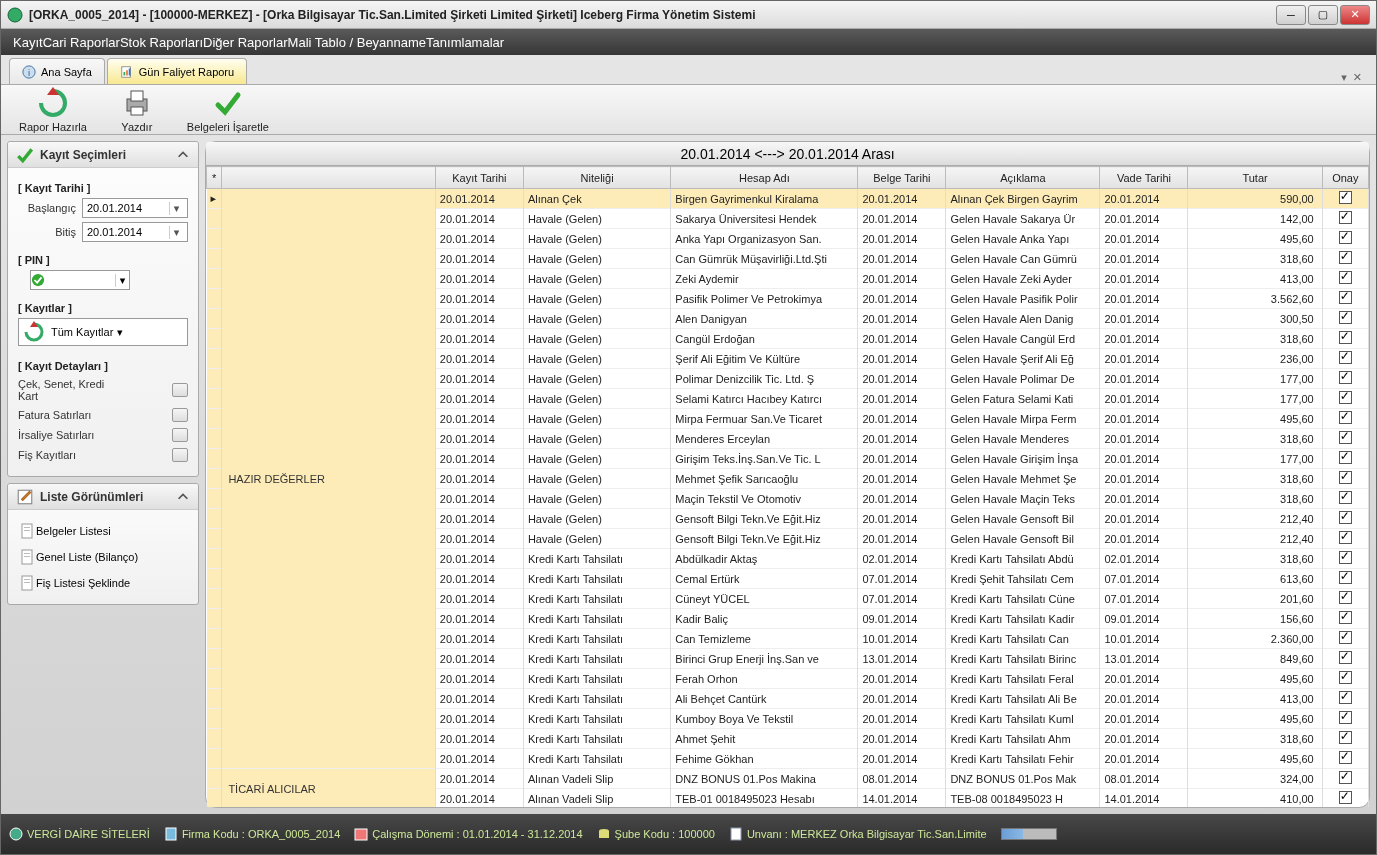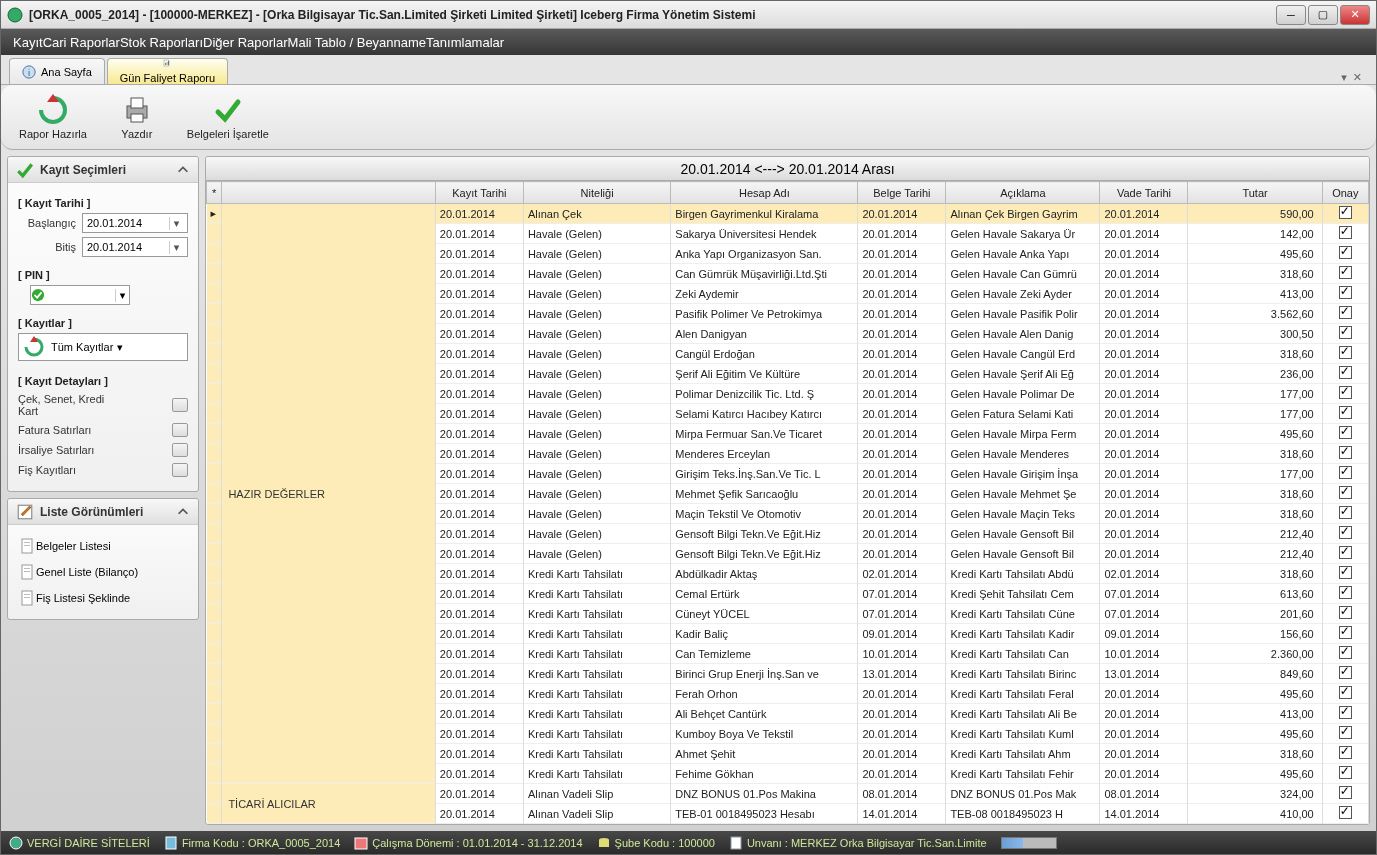--- a/index.html
+++ b/index.html
@@ -12,25 +12,25 @@
 .titlebar-text { flex: 1; font-size: 12px; font-weight: bold; color: #222; }
 .win-controls { display: flex; gap: 2px; }
 .win-btn { width: 30px; height: 20px; background: linear-gradient(to bottom, #f0f0f0, #d0d0d0); border: 1px solid #888; border-radius: 3px; display: flex; align-items: center; justify-content: center; cursor: pointer; }
 .win-btn.close { background: linear-gradient(to bottom, #e88, #c33); color: #fff; }
 
 .menubar { height: 26px; background: linear-gradient(to bottom, #5a5a5a, #363636); display: flex; align-items: center; padding: 0 12px; }
 .menubar .menu-item { color: #fff; font-size: 13px; cursor: pointer; }
 
 .tabbar { height: 30px; background: #e5e5e5; display: flex; align-items: flex-end; padding: 0 8px; border-bottom: 1px solid #aaa; position: relative; }
 .tab { height: 26px; padding: 0 12px; display: flex; align-items: center; gap: 5px; background: linear-gradient(to bottom, #f8f8f8, #e8e8e8); border: 1px solid #aaa; border-bottom: none; border-radius: 4px 4px 0 0; margin-right: 2px; cursor: pointer; font-size: 12px; }
-.tab.active { background: linear-gradient(to bottom, #fffff0, #f8e890); flex-direction: column; }
+.tab.active { background: linear-gradient(to bottom, #fffff0, #f8e890); }
 .tab-icon { width: 14px; height: 14px; }
 .tabbar-right { margin-left: auto; display: flex; gap: 6px; padding-right: 6px; color: #666; }
 
-.toolbar { height: 65px; background: linear-gradient(to bottom, #f8f8f8, #e4e4e4); display: flex; align-items: center; padding: 4px 12px; gap: 22px; border-bottom: 1px solid #aaa; border-radius: 12px; }
+.toolbar { height: 50px; background: linear-gradient(to bottom, #f8f8f8, #e4e4e4); display: flex; align-items: center; padding: 4px 12px; gap: 22px; border-bottom: 1px solid #aaa; }
 .tool-btn { display: flex; flex-direction: column; align-items: center; gap: 2px; cursor: pointer; padding: 4px 6px; }
 .tool-btn svg { width: 32px; height: 32px; }
 .tool-btn span { font-size: 11px; color: #222; }
 
 .content { flex: 1; display: flex; padding: 6px; gap: 6px; min-height: 0; }
 
 .sidebar { width: 192px; display: flex; flex-direction: column; gap: 6px; }
 .panel { background: linear-gradient(to bottom, #fdfdfd, #f0f0f0); border: 1px solid #aaa; border-radius: 3px; }
 .panel-header { height: 26px; background: linear-gradient(to bottom, #f8f8f8, #e0e0e0); display: flex; align-items: center; padding: 0 8px; border-bottom: 1px solid #ccc; border-radius: 3px 3px 0 0; }
 .panel-header .phicon { width: 18px; height: 18px; margin-right: 6px; }
@@ -48,36 +48,36 @@
 .pin-input .dd { width: 14px; text-align: center; border-left: 1px solid #ccc; margin-left: auto; }
 .kayit-select { height: 28px; background: #fff; border: 1px solid #999; display: flex; align-items: center; padding: 0 4px; margin: 4px 0; }
 .kayit-select svg { width: 22px; height: 22px; margin-right: 6px; }
 .kayit-select span { flex: 1; font-size: 11px; }
 .chk-row { display: flex; align-items: center; justify-content: space-between; margin: 6px 0; gap: 48px; }
 .chk-row label { color: #333; font-size: 11px; }
 .chk-row .chk { width: 16px; height: 14px; background: linear-gradient(to bottom, #f5f5f5, #ddd); border: 1px solid #999; border-radius: 2px; }
 .list-item { display: flex; align-items: center; padding: 5px 2px; cursor: pointer; }
 .list-item svg { width: 16px; height: 16px; }
 
-.main { flex: 1; display: flex; flex-direction: column; background: #fff; border: 1px solid #aaa; border-radius: 3px; min-width: 0; }
+.main { flex: 1; display: flex; flex-direction: column; background: #fff; border: 1px solid #aaa; border-radius: 11px; min-width: 0; }
 .main-header { height: 24px; background: linear-gradient(to bottom, #f8f8f8, #dcdcdc); display: flex; align-items: center; justify-content: center; font-size: 14px; font-weight: 500; border-bottom: 1px solid #aaa; border-radius: 3px 3px 0 0; }
 .grid { flex: 1; overflow: auto; }
 table { width: 100%; border-collapse: collapse; table-layout: fixed; }
 th { background: linear-gradient(to bottom, #f5f5f5, #e2e2e2); border: 1px solid #bbb; padding: 3px 4px; font-weight: normal; color: #222; text-align: center; height: 22px; }
 td { border-right: 1px solid #ddd; padding: 2px 4px; height: 19px; white-space: nowrap; overflow: hidden; text-overflow: clip; color: #222; }
 tbody tr { border-bottom: 1px solid #eee; }
 td.groupcell { background: #fdecb8; vertical-align: middle; text-align: left; padding-left: 6px; font-size: 11px; color: #333; }
 td.rowmarker { background: #fdecb8; }
 tr.selrow td:not(.groupcell):not(.rowmarker) { background: #fdecb8; }
 td.num { text-align: right; padding-right: 8px; }
 td.chk { text-align: center; }
 td.chk .cb { display: inline-block; width: 13px; height: 13px; border: 1px solid #555; background: #fff; position: relative; }
 td.chk .cb.on::after { content: "✓"; position: absolute; top: -3px; left: 0; font-size: 12px; color: #000; }
 
-.statusbar { height: 23px; background: linear-gradient(to bottom, #484848, #2a2a2a); display: flex; align-items: center; padding: 0 8px; gap: 14px; color: #cde89a; font-size: 11px; }
+.statusbar { height: 40px; background: linear-gradient(to bottom, #484848, #2a2a2a); display: flex; align-items: center; padding: 0 8px; gap: 14px; color: #cde89a; font-size: 11px; }
 .statusbar .sitem { display: flex; align-items: center; gap: 4px; }
 .statusbar .sitem svg { width: 14px; height: 14px; }
 .statusbar .progress { width: 56px; height: 12px; background: #bbb; border: 1px solid #777; position: relative; }
 .statusbar .progress::after { content: ""; position: absolute; left: 0; top: 0; bottom: 0; width: 40%; background: linear-gradient(to right, #6b9ed6, #8bb8e5); }
 
 .col-marker { width: 14px; }
 .col-group { width: 194px; }
 .col-kt { width: 80px; }
 .col-nit { width: 134px; }
 .col-hesap { width: 170px; }

